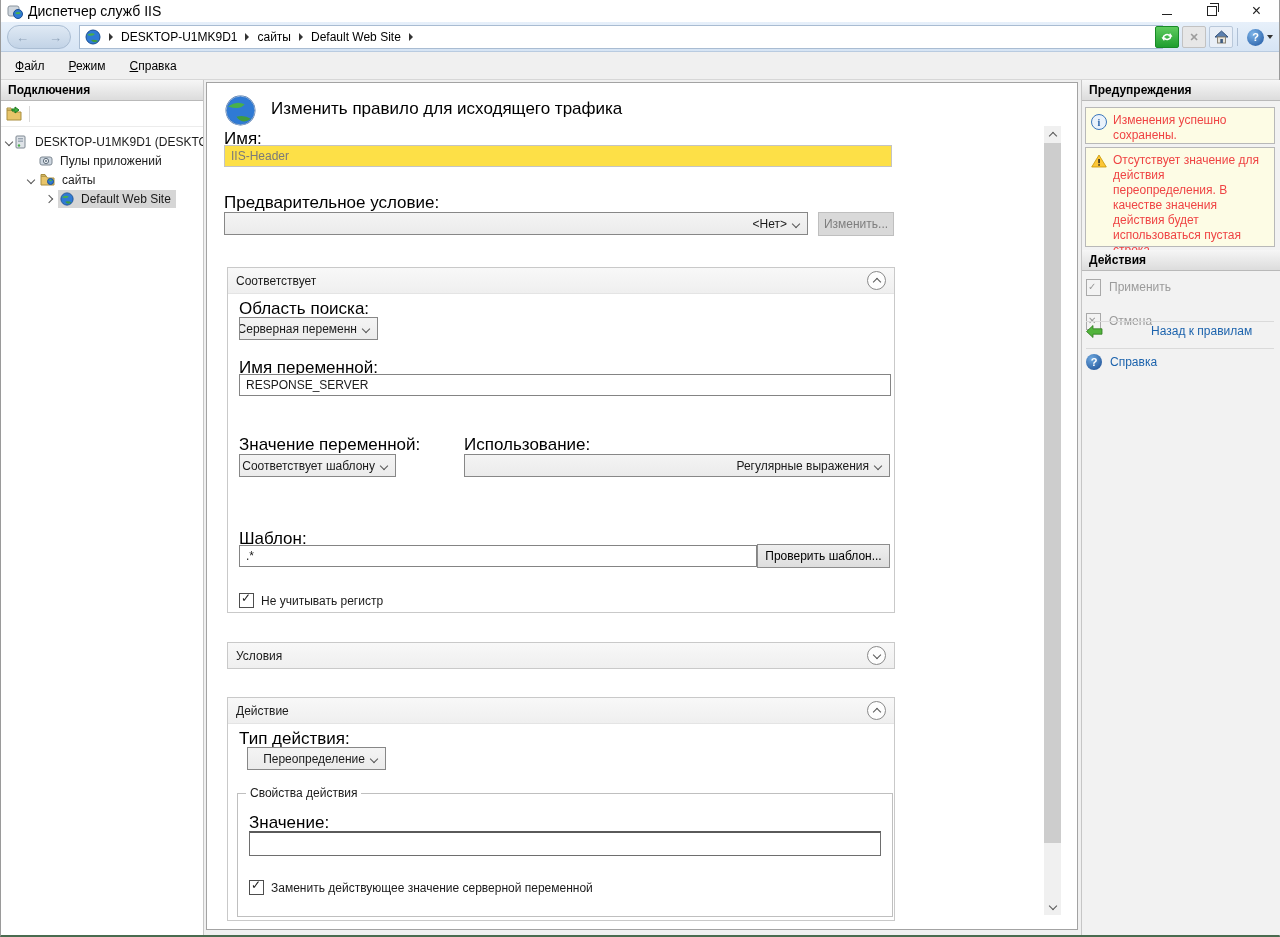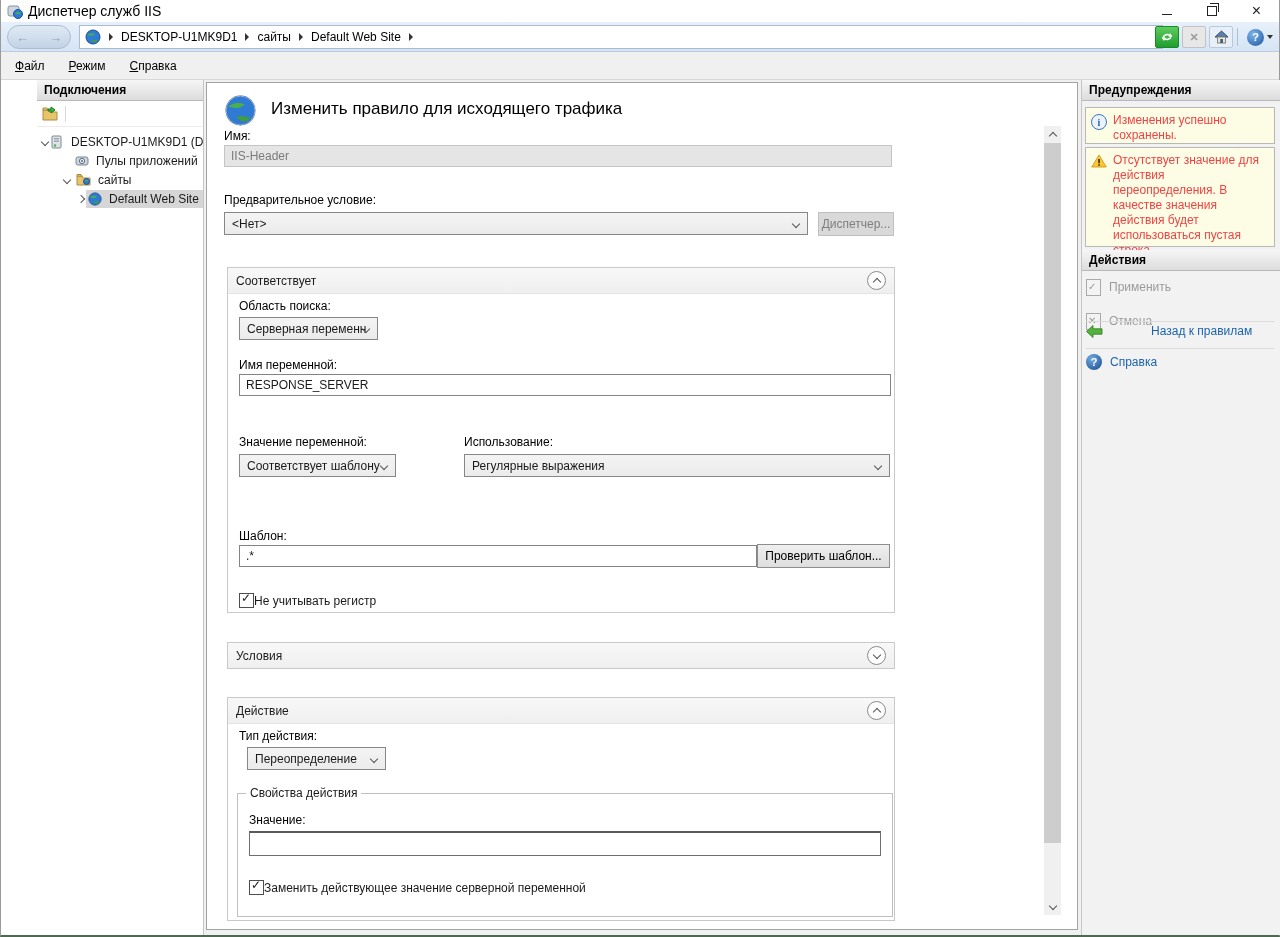--- a/index.html
+++ b/index.html
@@ -30,54 +30,54 @@
   .vsep{width:1px;height:18px;background:#aebfd4;margin:0 4px;}
   .help-q{width:17px;height:17px;border-radius:50%;background:radial-gradient(circle at 35% 30%,#7db4e8,#1c54a0);color:#fff;font-weight:bold;font-size:11px;display:flex;align-items:center;justify-content:center;}
   .caret-down{width:0;height:0;border-top:4px solid #333;border-left:3.5px solid transparent;border-right:3.5px solid transparent;margin-left:3px;}
 
   
   .menubar{position:absolute;left:0;top:52px;width:100%;height:28px;background:#f0f0f0;border-bottom:1px solid #d7d7d7;box-sizing:border-box;display:flex;align-items:center;}
   .menu-item{padding:4px 10px;margin-left:4px;color:#000;}
   .u{text-decoration:underline;}
 
   
-  .sidebar{position:absolute;left:0;top:80px;width:203px;height:855px;background:#fff;border-right:1px solid #c6c6c6;box-sizing:border-box;padding-left:36px;}
+  .sidebar{position:absolute;left:0;top:80px;width:203px;height:855px;background:#fff;border-right:1px solid #c6c6c6;box-sizing:border-box;}
   .panel-header{height:21px;background:linear-gradient(#f6f6f6,#dcdcdc);border-bottom:1px solid #b9b9b9;font-weight:bold;display:flex;align-items:center;padding-left:7px;box-sizing:border-box;color:#000;}
   .side-toolbar{height:25px;border-bottom:1px solid #ececec;display:flex;align-items:center;padding-left:5px;}
   .tb-sep{width:1px;height:16px;background:#d9d9d9;margin-left:7px;}
   .tree{padding-top:5px;}
   .tree-row{height:19px;display:flex;align-items:center;white-space:nowrap;overflow:hidden;}
   .tree-label{padding:1px 3px;margin-left:4px;}
   .tree-sel{background:#d6d6d6;}
   .chev{display:inline-block;width:5px;height:5px;border-right:1.4px solid #555;border-bottom:1.4px solid #555;}
   .chev.down{transform:rotate(45deg);}
   .chev.right{transform:rotate(-45deg);}
   .chev.up{transform:rotate(-135deg);}
   .expander{width:14px;display:inline-flex;justify-content:center;}
 
   
   .main{position:absolute;left:205px;top:82px;width:872px;height:848px;background:#fff;border:1px solid #a3a3a3;box-sizing:border-box;}
   .main-head-icon{position:absolute;left:17px;top:11px;width:33px;height:33px;}
   .main-title{position:absolute;left:64px;top:16px;font-size:17px;color:#000;}
-  .lbl{position:absolute;font-size:12px;color:#000;}
+  .lbl{position:absolute;font-size:17px;color:#000;}
   .ti{position:absolute;height:22px;border:1px solid #848484;padding:0 6px;font-family:"Liberation Sans",sans-serif;font-size:12px;box-sizing:border-box;background:#fff;color:#1a1a1a;}
-  .ti:disabled,.ti.disabled{background:#e5e5e5;color:#7a7a7a;border-color:#c4c4c4;}
-  .combo{position:absolute;display:flex;align-items:center;padding:0 20px 0 7px;background:linear-gradient(#f4f4f4,#ebebeb);border:1px solid #878787;height:23px;box-sizing:border-box;white-space:nowrap;overflow:hidden;}
+  .ti:disabled,.ti.disabled{background:#fde047;color:#7a7a7a;border-color:#c4c4c4;}
+  .combo{position:absolute;display:flex;align-items:center;padding:0 20px 0 7px;background:linear-gradient(#f4f4f4,#ebebeb);border:1px solid #878787;height:23px;box-sizing:border-box;white-space:nowrap;overflow:hidden;justify-content:flex-end;}
   .combo .chev{position:absolute;right:8px;top:8px;}
   .btn{position:absolute;display:flex;align-items:center;justify-content:center;background:linear-gradient(#efefef,#dedede);border:1px solid #8d8d8d;height:24px;box-sizing:border-box;font-size:12px;color:#000;}
   .btn.disabled{background:#d9d9d9;border-color:#bfbfbf;color:#7e7e7e;}
   .section{position:absolute;left:20px;width:668px;border:1px solid #c9c9c9;background:#fff;box-sizing:border-box;}
   .sec-head{height:25px;background:linear-gradient(#f8f8f8,#efefef);display:flex;align-items:center;padding:0 8px;justify-content:space-between;border-bottom:1px solid #e4e4e4;}
   .sec-head.noline{border-bottom:none;}
   .secbtn{width:17px;height:17px;border:1px solid #8a8a8a;border-radius:50%;background:#fdfdfd;display:flex;align-items:center;justify-content:center;}
   .secbtn .chev{margin-top:2px;}
   .secbtn .chev.up{margin-top:-1px;margin-bottom:-3px;}
   .cb{display:inline-block;width:13px;height:13px;border:1px solid #4d4d4d;background:#fff;position:relative;vertical-align:-2px;}
   .cb.checked:after{content:"\2713";position:absolute;left:1px;top:-3px;font-size:12px;color:#222;}
-  .cbrow{position:absolute;display:flex;align-items:center;}
+  .cbrow{position:absolute;display:flex;align-items:center;gap:7px;}
   .fieldset{position:absolute;border:1px solid #bfbfbf;box-sizing:border-box;}
   .fieldset .legend{position:absolute;left:8px;top:-8px;background:#fff;padding:0 4px;font-size:12px;}
 
   
   .vscroll{position:absolute;right:16px;top:43px;width:17px;height:789px;background:#f0f0f0;}
   .vscroll .sbtn{position:absolute;left:0;width:17px;height:17px;display:flex;align-items:center;justify-content:center;background:#f0f0f0;}
   .vscroll .sbtn.top{top:0;}
   .vscroll .sbtn.bottom{bottom:0;}
   .vscroll .thumb{position:absolute;left:0;top:17px;width:17px;height:700px;background:#cdcdcd;}
   .vscroll .chev{border-color:#555;}
@@ -262,21 +262,21 @@
     <div class="main-title">Изменить правило для исходящего трафика</div>
 
     <div class="lbl" style="left:17px;top:46px;">Имя:</div>
     <input class="ti disabled" style="left: 17px; top: 62px; width: 668px;" readonly="" value="IIS-Header">
 
     <div class="lbl" style="left:17px;top:110px;">Предварительное условие:</div>
     <div class="combo" style="left:17px;top:129px;width:584px;">
       <span>&lt;Нет&gt;</span>
       <span class="chev down"></span>
     </div>
-    <div class="btn disabled" style="left:611px;top:129px;width:76px;">Диспетчер...</div>
+    <div class="btn disabled" style="left:611px;top:129px;width:76px;">Изменить...</div>
 
     <div class="section" style="top:184px;height:346px;">
       <div class="sec-head">
         <span>Соответствует</span>
         <span class="secbtn">
             <span class="chev up"></span>
           </span>
       </div>
     </div>
     <div class="lbl" style="left:32px;top:216px;">Область поиска:</div>

